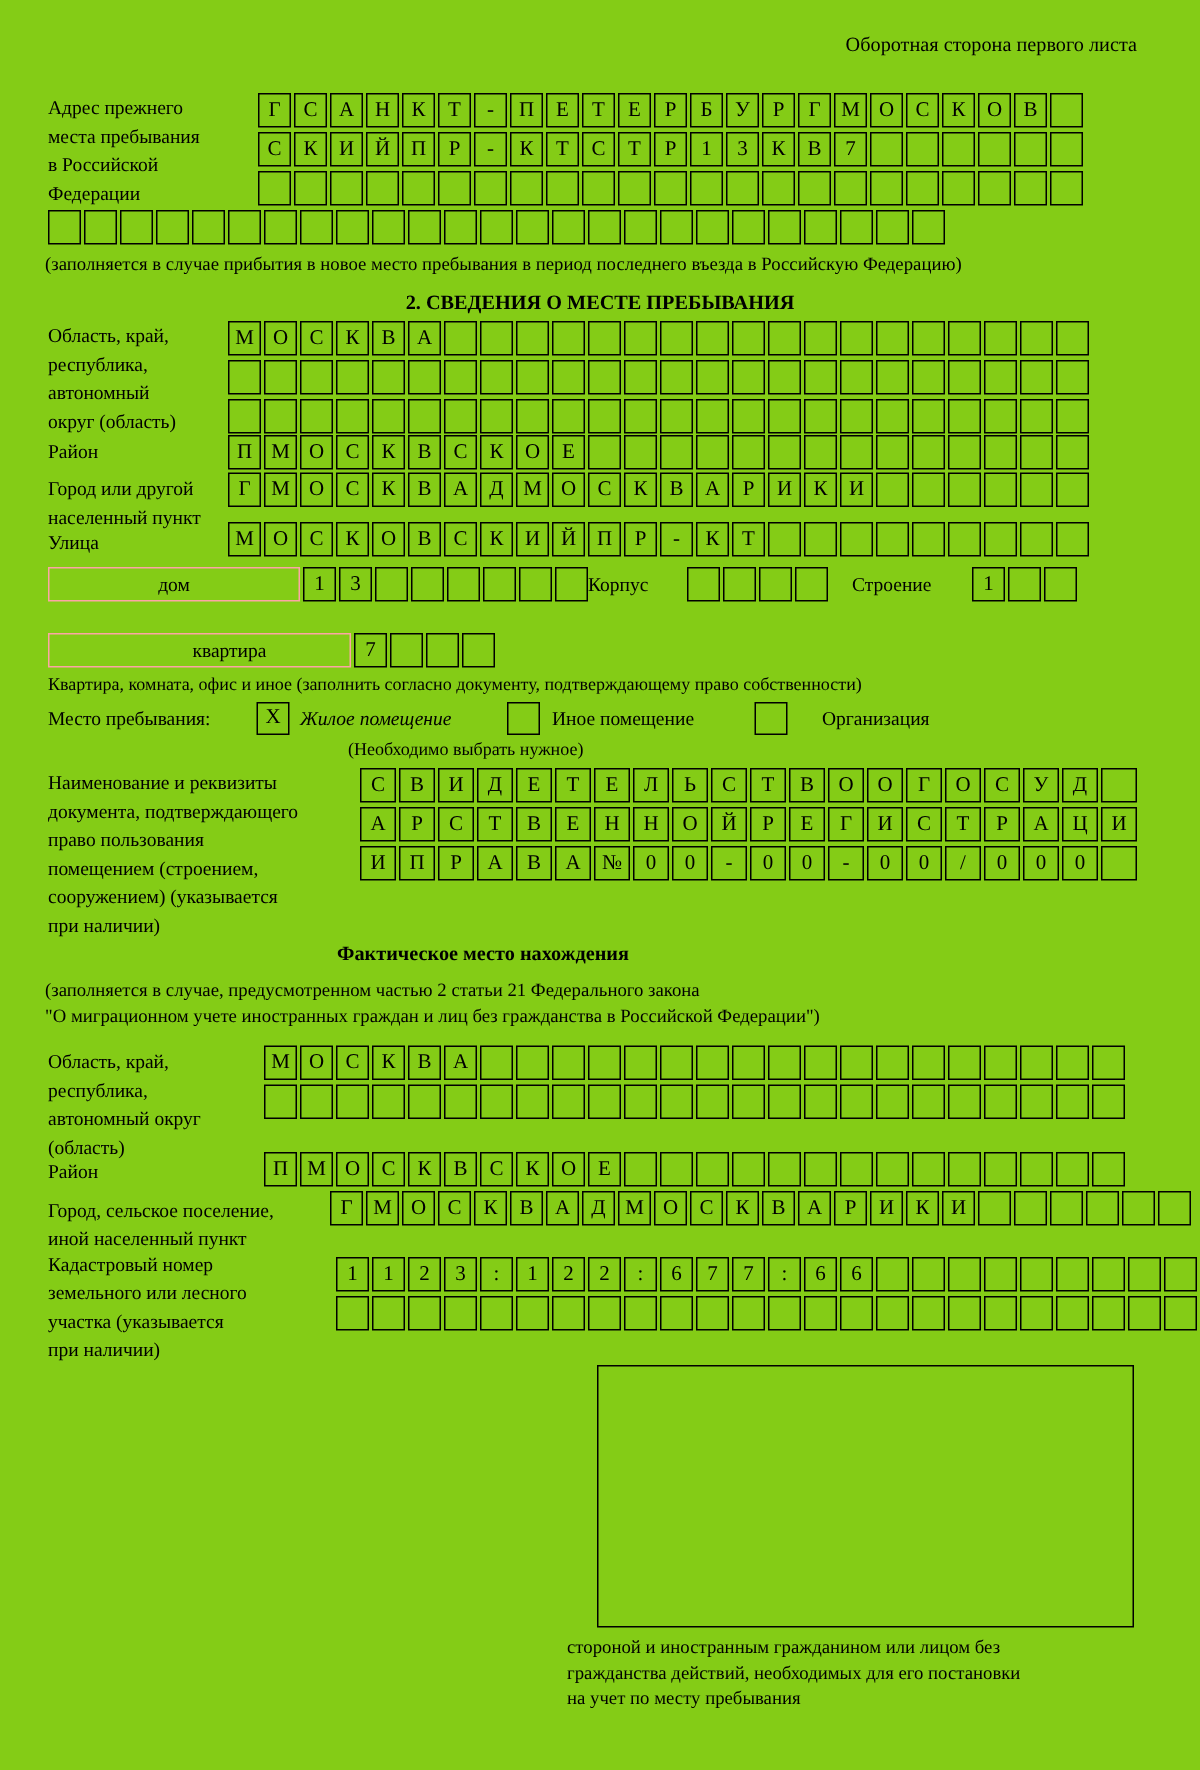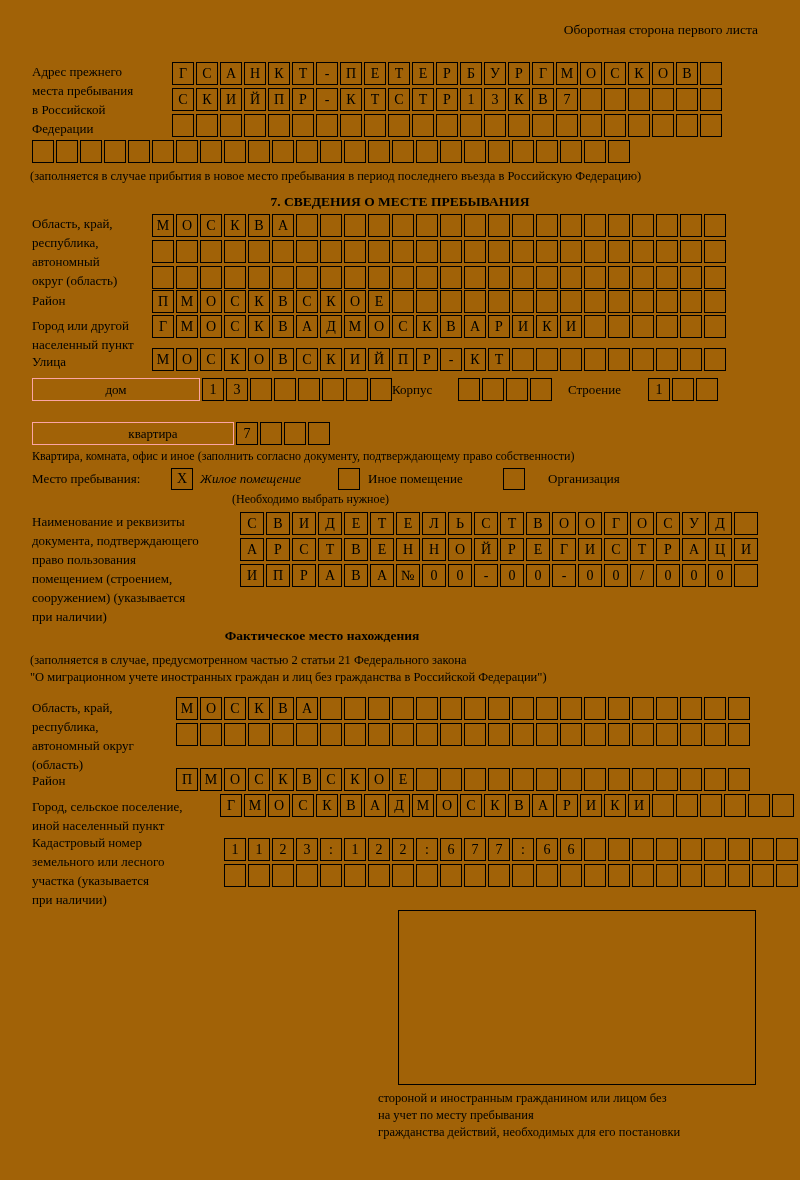--- a/index.html
+++ b/index.html
@@ -9,21 +9,21 @@
   }
   body {
     font-family: "Liberation Serif", serif;
     color: #000;
   }
   .page {
     position: relative;
     width: 800px;
     height: 1180px;
     margin: 0 auto;
-    background: #a16207;
+    background: #84cc16;
     overflow: hidden;
   }
 
   .hdr-right {
     position: absolute;
     right: 42px;
     top: 22px;
     font-size: 13.5px;
   }
 
@@ -200,21 +200,21 @@
       <div class="cell narrow"></div>
       <div class="cell narrow"></div>
       <div class="cell narrow"></div>
       <div class="cell narrow"></div>
       <div class="cell narrow"></div>
       <div class="cell narrow"></div>
     </div>
 
   <div class="footnote" style="left:30px; top:168px; width:740px;">(заполняется в случае прибытия в новое место пребывания в период последнего въезда в Российскую Федерацию)</div>
 
-  <div class="lbl bold center" style="left:0px; top:192px; width:800px; font-size:13.5px;">7. СВЕДЕНИЯ О МЕСТЕ ПРЕБЫВАНИЯ</div>
+  <div class="lbl bold center" style="left:0px; top:192px; width:800px; font-size:13.5px;">2. СВЕДЕНИЯ О МЕСТЕ ПРЕБЫВАНИЯ</div>
 
   <div class="lbl" style="left:32px; top:214px;">
     <div>Область, край,</div>
     <div>республика,</div>
     <div>автономный</div>
     <div>округ (область)</div>
   </div>
   <div class="cells" id="s2-region-0" style="left:152px; top:214px;">
       <div class="cell narrow">М</div>
       <div class="cell narrow">О</div>
@@ -677,17 +677,17 @@
       <div class="cell narrow"></div>
       <div class="cell narrow"></div>
       <div class="cell narrow"></div>
       <div class="cell narrow"></div>
       <div class="cell narrow"></div>
     </div>
 
   <div class="bigbox" style="left:398px; top:910px; width:358px; height:175px;"></div>
   <div class="footnote" style="left:378px; top:1090px; width:400px;">
     <div>стороной и иностранным гражданином или лицом без</div>
+    <div>гражданства действий, необходимых для его постановки</div>
     <div>на учет по месту пребывания</div>
-    <div>гражданства действий, необходимых для его постановки</div>
   </div>
 
 </div>
 
 </body></html>

